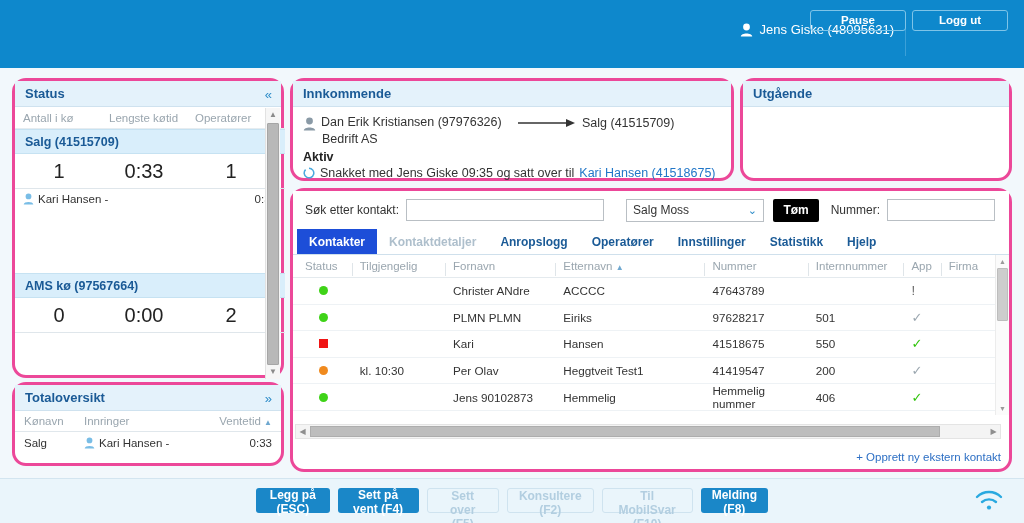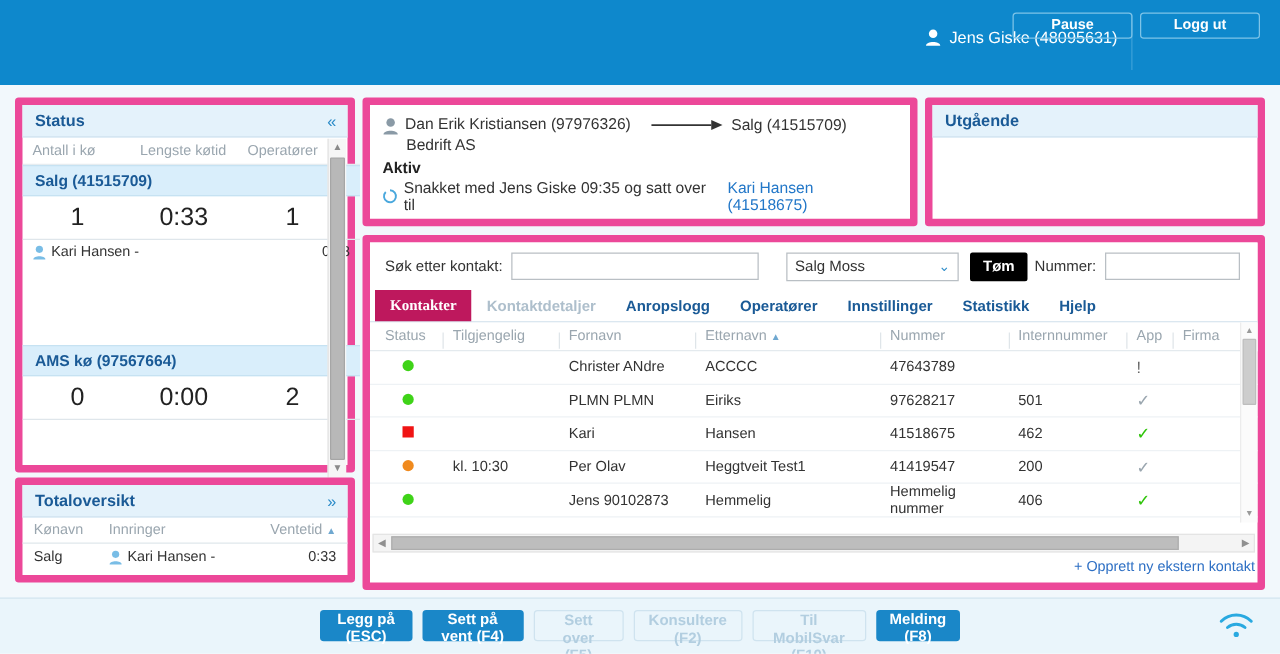--- a/index.html
+++ b/index.html
@@ -57,22 +57,22 @@
     cursor: pointer;
     line-height: 19px;
     text-align: center;
     padding: 0;
   }
 
   
   .panel {
     position: absolute;
     background: #ffffff;
-    border: 6px solid #ec4899;
-    border-radius: 3px;
+    border: 3px solid #ec4899;
+    border-radius: 14px;
   }
   .panel-head {
     background: #e4f2fb;
     border-bottom: 1px solid #cfe2ef;
     height: 26px;
     display: flex; align-items: center;
     padding: 0 10px;
     position: relative;
   }
   .panel-title {
@@ -233,21 +233,21 @@
     height: 26px; display: flex; align-items: stretch;
     background: #ffffff;
     border-bottom: 1px solid #cfe0ec;
     padding-left: 4px;
   }
   .tab {
     padding: 0 12px; display: flex; align-items: center;
     font-size: 12px; font-weight: bold; color: #1a5a96;
     cursor: pointer;
   }
-  .tab.active { background: #be185d; color: #ffffff; font-family: Liberation Serif, serif; }
+  .tab.active { background: #1d4ed8; color: #ffffff; }
   .tab.disabled { color: #aebfcc; cursor: default; }
 
   
   .tbl-wrap { position: relative; height: 184px; }
   .thead {
     display: flex; height: 23px; align-items: center;
     color: #9aa6af; font-size: 11.5px;
     background: #fff;
     border-bottom: 1px solid #e4eaee;
     padding-left: 4px;
@@ -429,20 +429,23 @@
           <circle cx="6.5" cy="4" r="3.4" fill="#79bde6"></circle>
           <path d="M0.8 13.5 C0.8 9.6 12.2 9.6 12.2 13.5 Z" fill="#79bde6"></path>
         </svg>
         <span>Kari Hansen -</span>
       </div>
       <div class="t3">0:33</div>
     </div>
   </div>
 
   <div class="panel" id="inkom-panel">
+    <div class="panel-head">
+      <span class="panel-title">Innkommende</span>
+    </div>
     <div class="inkom-body">
       <div class="inkom-line1">
         <svg width="13" height="14" viewBox="0 0 13 14" style="margin-top:2px">
           <circle cx="6.5" cy="4" r="3.4" fill="#8a9aa6"></circle>
           <path d="M0.8 13.5 C0.8 9.6 12.2 9.6 12.2 13.5 Z" fill="#8a9aa6"></path>
         </svg>
         <span>Dan Erik Kristiansen (97976326)</span>
       </div>
       <div class="inkom-sub">Bedrift AS</div>
 
@@ -530,21 +533,21 @@
             <div class="c-int">501</div>
             <div class="c-app"><span class="appmark" style="color: rgb(154, 166, 175);">✓</span></div>
             <div class="c-firma"></div>
           </div>
           <div class="trow">
             <div class="c-status"><span class="sq" style="background: rgb(240, 20, 20);"></span></div>
             <div class="c-avail"></div>
             <div class="c-first">Kari</div>
             <div class="c-last">Hansen</div>
             <div class="c-num">41518675</div>
-            <div class="c-int">462</div>
+            <div class="c-int">550</div>
             <div class="c-app"><span class="appmark" style="color: rgb(47, 196, 10);">✓</span></div>
             <div class="c-firma"></div>
           </div>
           <div class="trow">
             <div class="c-status"><span class="dot" style="background: rgb(240, 138, 30);"></span></div>
             <div class="c-avail">kl. 10:30</div>
             <div class="c-first">Per Olav</div>
             <div class="c-last">Heggtveit Test1</div>
             <div class="c-num">41419547</div>
             <div class="c-int">200</div>

